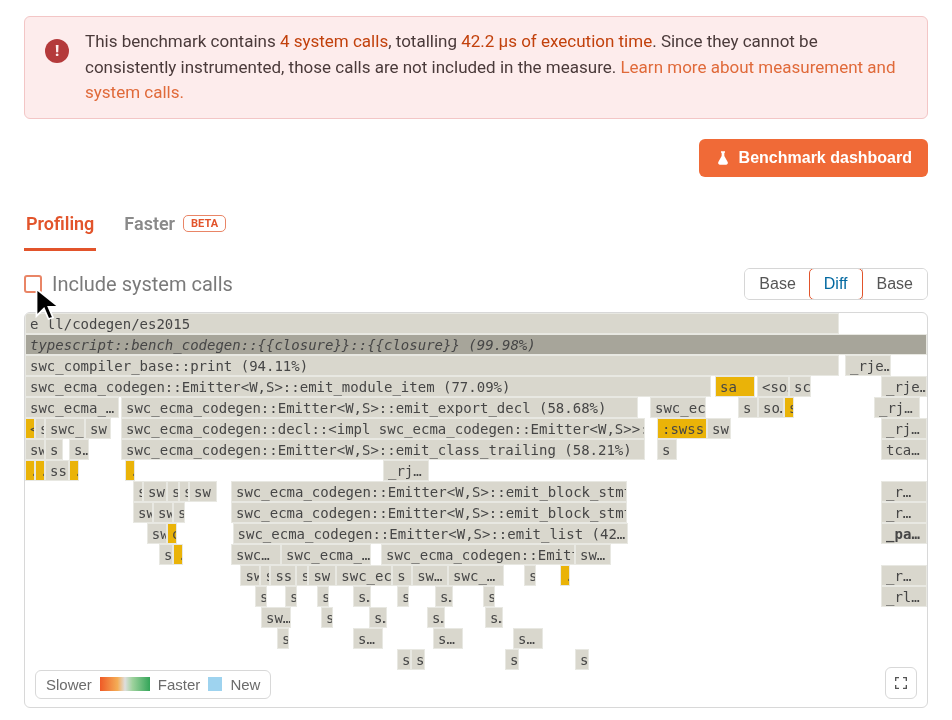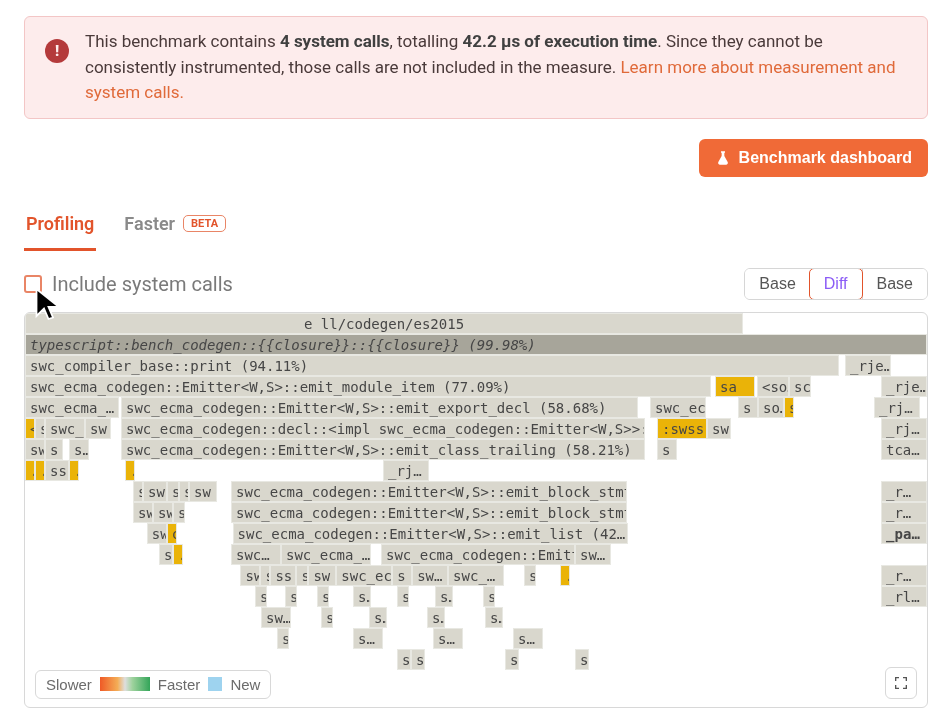--- a/index.html
+++ b/index.html
@@ -18,21 +18,21 @@
   .banner {
     background: #fdecec;
     border: 1px solid #f3c6c6;
     border-radius: 6px;
     padding: 12px 18px 12px 60px;
     position: relative;
     font-size: 17px;
     line-height: 1.5;
     color: #4a3a3a;
   }
-  .banner b { font-weight: 700; color: #404040; }
+  .banner b { font-weight: 400; color: #c2410c; }
   .banner a { color: #e06a3a; text-decoration: none; }
   .banner .bang {
     position: absolute;
     left: 20px; top: 22px;
     width: 24px; height: 24px;
     background: #b43a3b;
     border-radius: 50%;
     color: #fdecec;
     text-align: center;
     line-height: 24px;
@@ -88,21 +88,21 @@
   .seg {
     display: inline-flex; border: 1px solid #d6d6d6; border-radius: 6px;
     overflow: hidden;
   }
   .seg button {
     background: #fff; border: none; padding: 6px 14px;
     font-size: 16px; color: #555; cursor: pointer;
     border-left: 1px solid #d6d6d6;
   }
   .seg button:first-child { border-left: none; }
-  .seg button.active { color: #8b5cf6; border: 1.5px solid #e2542b; margin: -1px; z-index: 1; border-radius: 5px; }
+  .seg button.active { color: #0369a1; border: 1.5px solid #e2542b; margin: -1px; z-index: 1; border-radius: 5px; }
 
   
   .cursor {
     position: absolute; left: 32px; top: 286px; z-index: 50;
     width: 36px; height: 36px; pointer-events: none;
   }
 
   
   .flame {
     position: relative;
@@ -196,21 +196,21 @@
     <div class="seg">
       <button>Base</button>
       <button class="active">Diff</button>
       <button>Base</button>
     </div>
   </div>
 
   <div class="flame">
     <div class="flame-inner" id="flame-inner">
         <div class="frow">
-          <div class="seg-box g" style="width: 718px; text-align: center;">e    ll/codegen/es2015</div>
+          <div class="seg-box g" style="width: 814px;">e    ll/codegen/es2015</div>
         </div>
         <div class="frow">
           <div class="seg-box hl" style="width: 902px;">typescript::bench_codegen::{{closure}}::{{closure}} (99.98%)</div>
         </div>
         <div class="frow">
           <div class="seg-box g" style="width: 814px;">swc_compiler_base::print (94.11%)</div>
           <div class="gap" style="width: 6px;"></div>
           <div class="seg-box g" style="width: 46px;">_rje…</div>
         </div>
         <div class="frow">

